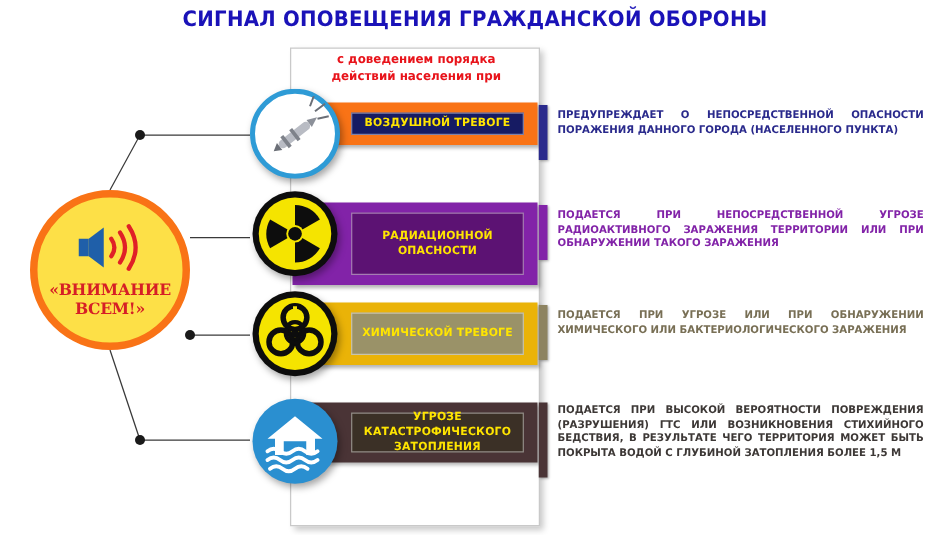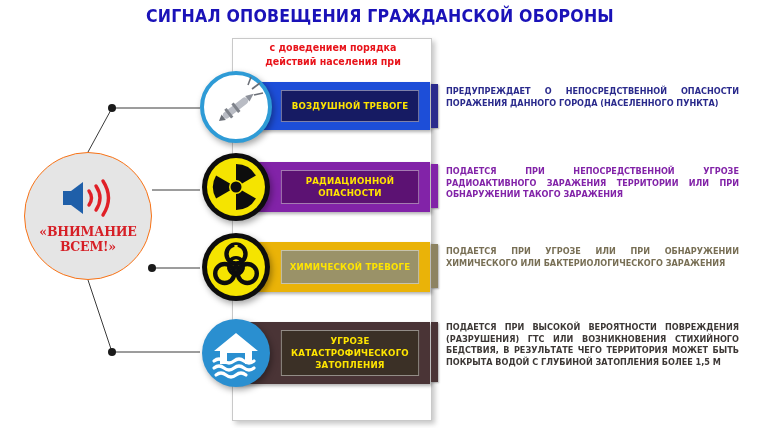--- a/index.html
+++ b/index.html
@@ -124,22 +124,22 @@
   }
 
   
   .attention {
     position: absolute;
     left: 24px;
     top: 152px;
     width: 128px;
     height: 128px;
     border-radius: 50%;
-    border: 1px solid #f97316;
-    background: #e5e5e5;
+    border: 6px solid #f97316;
+    background: #fde047;
     box-sizing: border-box;
     display: flex;
     flex-direction: column;
     align-items: center;
     justify-content: center;
     z-index: 5;
   }
   .attention-label {
     margin-top: 6px;
     text-align: center;
@@ -172,21 +172,21 @@
   <circle cx="152" cy="268" r="4" fill="#1a1a1a"></circle>
   <circle cx="112" cy="352" r="4" fill="#1a1a1a"></circle>
 </svg>
 
 <div class="page-title">СИГНАЛ ОПОВЕЩЕНИЯ ГРАЖДАНСКОЙ ОБОРОНЫ</div>
 
 <div class="center-panel"></div>
 <div class="panel-header">с доведением порядка действий населения при</div>
 
 <div class="row">
-  <div class="band" style="top:82px;height:48px;background:#1d4ed8;">
+  <div class="band" style="top:82px;height:34px;background:#f97316;">
     <div class="band-inner" style="background:#161b63;">ВОЗДУШНОЙ ТРЕВОГЕ</div>
   </div>
   <div class="icon-wrap" style="top:71px;">
     <svg viewBox="0 0 72 72" width="72" height="72">
       <circle cx="36" cy="36" r="34" fill="#ffffff" stroke="#2e9bd6" stroke-width="4"></circle>
       <g transform="rotate(-38 36 36)">
         <rect x="20" y="33" width="30" height="7" rx="3.5" fill="#b9bcc4"></rect>
         <polygon points="50,33 58,36.5 50,40" fill="#8c9099"></polygon>
         <polygon points="20,33 14,36.5 20,40" fill="#6b6f77"></polygon>
         <rect x="25" y="31" width="3" height="11" fill="#7e828a"></rect>
@@ -197,21 +197,21 @@
         <line x1="54" y1="24" x2="63" y2="22"></line>
         <line x1="48" y1="14" x2="51" y2="6"></line>
       </g>
     </svg>
   </div>
   <div class="accent-bar" style="top:84px;height:44px;background:#2a2a8c;"></div>
   <div class="desc" style="top:86px;color:#2a2a8c;">ПРЕДУПРЕЖДАЕТ О НЕПОСРЕДСТВЕННОЙ ОПАСНОСТИ ПОРАЖЕНИЯ ДАННОГО ГОРОДА (НАСЕЛЕННОГО ПУНКТА)</div>
 </div>
 
 <div class="row">
-  <div class="band" style="top:162px;height:50px;background:#8223a8;">
+  <div class="band" style="top:162px;height:66px;background:#8223a8;">
     <div class="band-inner" style="background:#5c1273;">РАДИАЦИОННОЙ ОПАСНОСТИ</div>
   </div>
   <div class="icon-wrap" style="top:151px;">
     <svg viewBox="0 0 72 72" width="72" height="72">
       <circle cx="36" cy="36" r="34" fill="#0d0d0d"></circle>
       <circle cx="36" cy="36" r="29" fill="#f5e400"></circle>
       <g fill="#0d0d0d" transform="translate(36,36)">
         <path d="M0,0 L0,-23 A23,23 0 0 1 19.9,-11.5 Z" transform="rotate(0)"></path>
         <path d="M0,0 L0,-23 A23,23 0 0 1 19.9,-11.5 Z" transform="rotate(120)"></path>
         <path d="M0,0 L0,-23 A23,23 0 0 1 19.9,-11.5 Z" transform="rotate(240)"></path>
@@ -244,21 +244,21 @@
       </g>
       <circle cx="36" cy="36" r="3" fill="#0d0d0d"></circle>
       <rect x="34.4" y="14" width="3.2" height="9" fill="#f5e400"></rect>
     </svg>
   </div>
   <div class="accent-bar" style="top:244px;height:44px;background:#8d8361;"></div>
   <div class="desc" style="top:246px;color:#786f55;">ПОДАЕТСЯ ПРИ УГРОЗЕ ИЛИ ПРИ ОБНАРУЖЕНИИ ХИМИЧЕСКОГО ИЛИ БАКТЕРИОЛОГИЧЕСКОГО ЗАРАЖЕНИЯ</div>
 </div>
 
 <div class="row">
-  <div class="band" style="top:322px;height:62px;background:#4a3436;">
+  <div class="band" style="top:322px;height:48px;background:#4a3436;">
     <div class="band-inner" style="background:#3b3026;">УГРОЗЕ КАТАСТРОФИЧЕСКОГО ЗАТОПЛЕНИЯ</div>
   </div>
   <div class="icon-wrap" style="top:317px;">
     <svg viewBox="0 0 72 72" width="72" height="72">
       <circle cx="36" cy="36" r="34" fill="#2a8fd0"></circle>
       <path d="M36 16 L58 34 L52 34 L52 47 L20 47 L20 34 L14 34 Z" fill="#ffffff"></path>
       <rect x="27" y="36" width="18" height="11" fill="#2a8fd0"></rect>
       <g stroke="#ffffff" stroke-width="3.2" fill="none" stroke-linecap="round">
         <path d="M14 44 q5 -4 10 0 t10 0 t10 0 t10 0"></path>
         <path d="M14 51 q5 -4 10 0 t10 0 t10 0 t10 0"></path>

